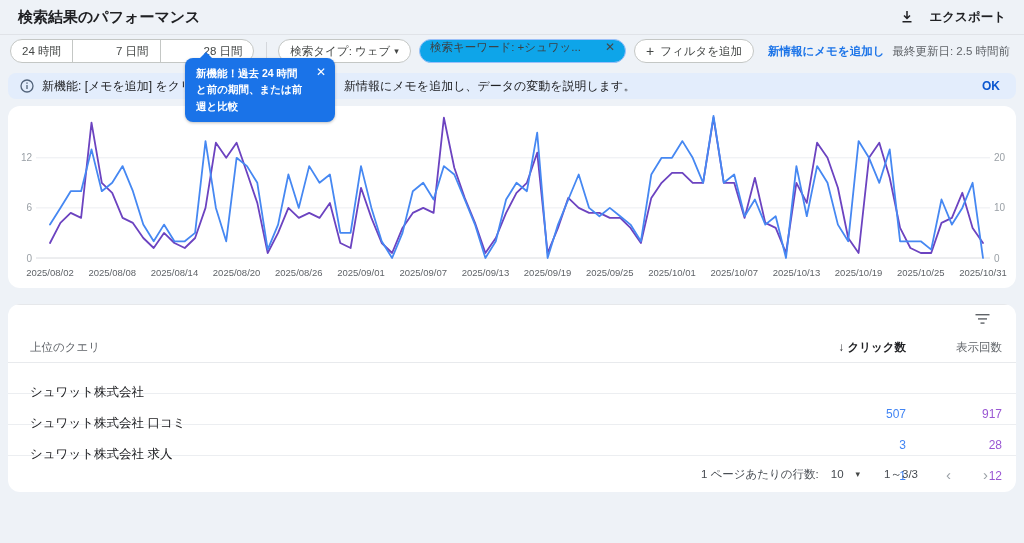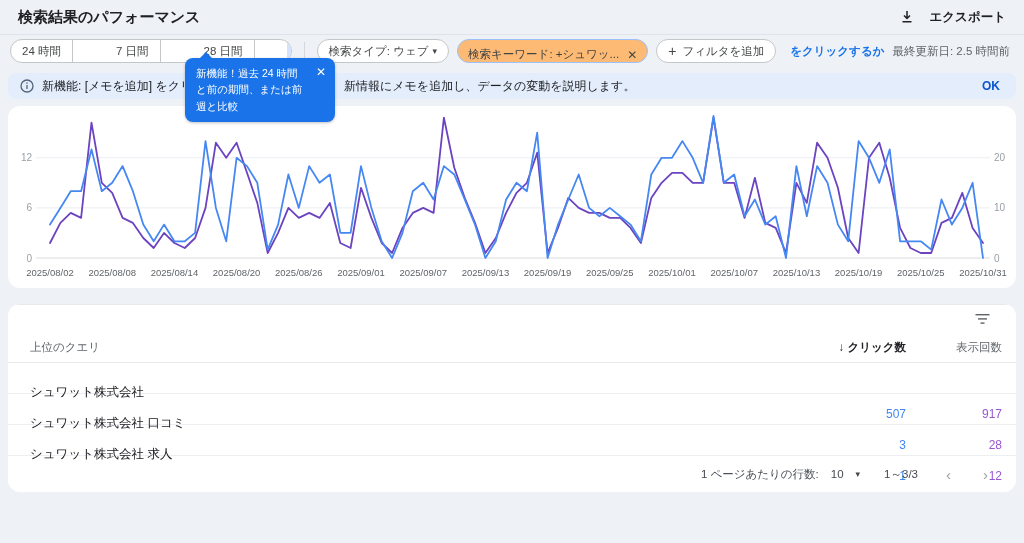--- a/index.html
+++ b/index.html
@@ -15,36 +15,36 @@
   
   .filters { display:flex; align-items:center; height:32px; padding:0 14px 0 10px; gap:8px; }
   .seg-group { display:flex; align-items:stretch; height:24px; border:1px solid #c4c7c5; border-radius:12px; overflow:hidden; background:#fff;gap:32px; }
   .seg { display:flex; align-items:center; gap:5px; padding:0 11px; font-size:11.5px; color:#444746; border-right:1px solid #c4c7c5; cursor:pointer; white-space:nowrap; }
   .seg:last-child { border-right:none; }
   .seg.selected { background:#d3e3fd; color:#174ea6; font-weight:bold; }
   .seg .check { font-size:11px; }
   .caret { font-size:9px; color:#444746; margin-left:4px; }
   .vsep { width:1px; height:18px; background:#d4d7dc; margin:0 4px; }
   .pill { display:flex; align-items:center; height:24px; border:1px solid #c4c7c5; border-radius:12px; background:#fff; padding:0 11px; font-size:11.5px; color:#444746; cursor:pointer; white-space:nowrap; }
-  .chip { display:flex; align-items:flex-end; gap:8px; height:24px; border:1px solid #9cc0f9; border-radius:12px; background:#fdba74; padding:0 10px; font-size:11.5px; color:#3c4043; cursor:pointer; white-space:nowrap; }
+  .chip { display:flex; align-items:flex-start; gap:24px; height:24px; border:1px solid #9cc0f9; border-radius:12px; background:#0ea5e9; padding:0 10px; font-size:11.5px; color:#3c4043; cursor:pointer; white-space:nowrap; }
   .chip .x { font-size:12px; font-weight:bold; color:#444746; }
   .plus { font-size:14px; margin-right:6px; color:#444746; }
   .reset-link { font-size:11.5px; font-weight:bold; color:#1a73e8; margin-left:6px; cursor:pointer; white-space:nowrap; }
   .last-upd { margin-left:auto; font-size:11.5px; color:#5f6368; white-space:nowrap; }
 
   
   .banner { position:relative; margin:6px 8px 0; height:26px; border-radius:8px; background:#e3edfc; display:flex; align-items:center; padding:0 16px 0 12px; font-size:12px; color:#202124; }
   .banner .txt-left { margin-left:8px; white-space:nowrap; }
   .banner .txt-right { position:absolute; left:336px; white-space:nowrap; }
   .banner .ok { margin-left:auto; color:#0b57d0; font-weight:bold; font-size:12px; cursor:pointer; }
 
   
   .tooltip { position:absolute; left:185px; top:58px; width:150px; background:#1a73e8; color:#fff; border-radius:8px; padding:7px 9px 8px 11px; display:flex; gap:8px; z-index:5; box-shadow:0 1px 3px rgba(0,0,0,.25); }
   .tooltip::before { content:""; position:absolute; top:-6px; left:14px; border-left:7px solid transparent; border-right:7px solid transparent; border-bottom:7px solid #1a73e8; }
-  .tooltip .tp-text { font-size:10.5px; line-height:1.55; font-weight:normal; width:116px; }
+  .tooltip .tp-text { font-size:10.5px; line-height:1.55; font-weight:bold; width:116px; }
   .tooltip .tp-x { font-size:12px; font-weight:bold; cursor:pointer; line-height:1.2; }
 
   
   .chart-card { margin:7px 8px 0; height:182px; background:#fff; border-radius:12px; overflow:hidden; }
   .chart-card svg { display:block; width:100%; height:100%; }
 
   
   .table-card { margin:16px 8px 0; background:#fff; border-radius:12px; overflow:hidden; }
   .tabs { display:grid; grid-template-columns:repeat(6,1fr); height:40px; padding:0 16px; }
   .tab { position:relative; display:flex; align-items:center; justify-content:center; font-size:12.5px; color:#5f6368; cursor:pointer; }
@@ -108,21 +108,21 @@
       <span class="caret">▾</span>
     </div>
     <div class="chip">
       <span>検索キーワード: +シュワッ...</span>
       <span class="x">✕</span>
     </div>
     <div class="pill">
       <span class="plus">+</span>
       <span>フィルタを追加</span>
     </div>
-    <div class="reset-link">をクリックするか</div>
+    <div class="reset-link">新情報にメモを追加し</div>
     <div class="last-upd">最終更新日: 2.5 時間前</div>
   </div>
 
   <div class="banner">
     <span>
       <svg class="icon-svg" width="14" height="14" viewBox="0 0 14 14">
           <circle cx="7" cy="7" r="6" fill="none" stroke="#52637a" stroke-width="1.3"></circle>
           <rect x="6.35" y="6" width="1.3" height="4" fill="#52637a"></rect>
           <rect x="6.35" y="3.4" width="1.3" height="1.4" fill="#52637a"></rect>
         </svg>

